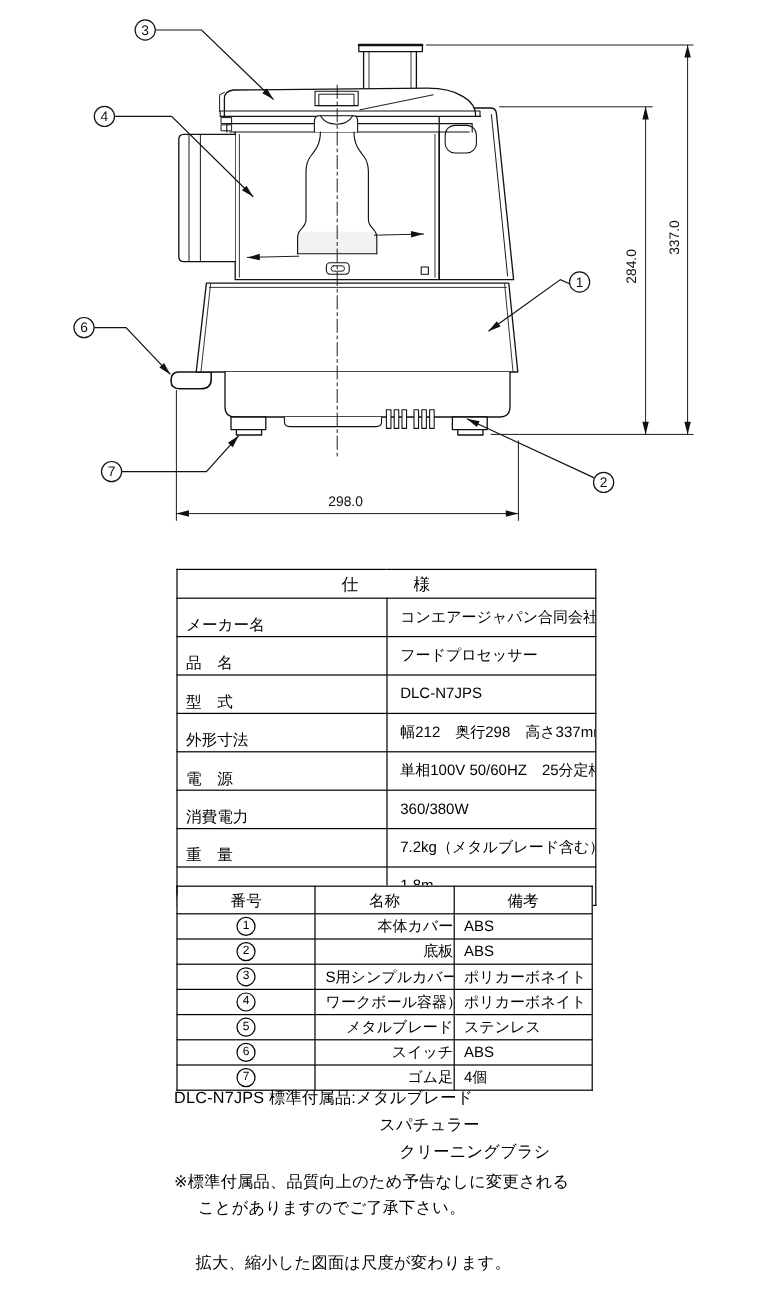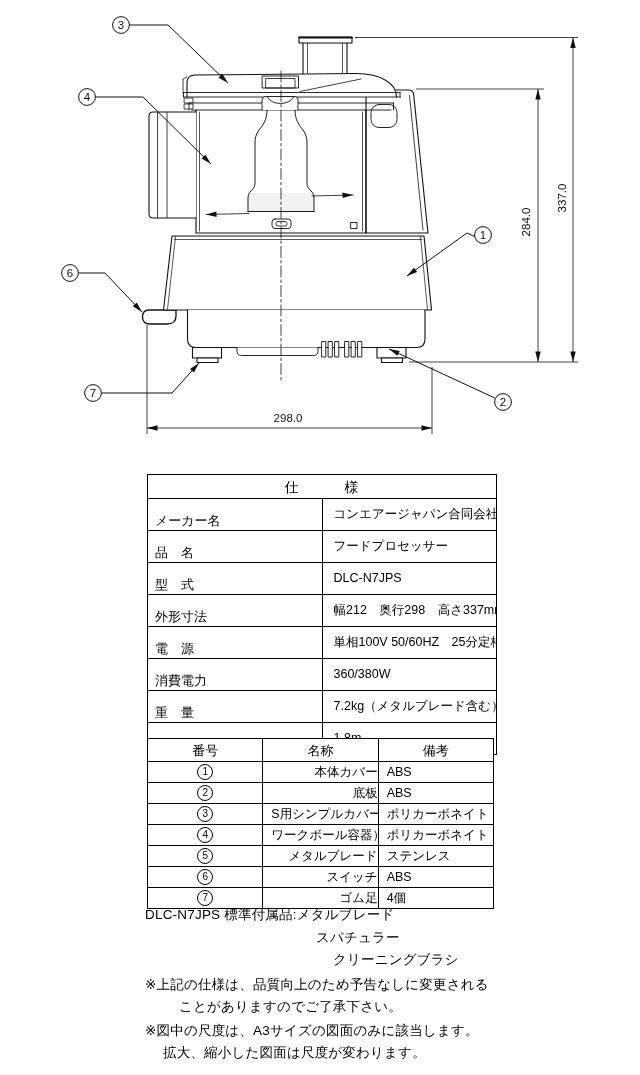--- a/index.html
+++ b/index.html
@@ -240,18 +240,17 @@
           <td class="no"><span class="circ">7</span></td>
           <td class="nm">ゴム足</td>
           <td class="rmk">4個</td>
         </tr>
   </tbody>
     </table>
 
   <div class="txt" style="left:145px;top:906px;">DLC-N7JPS 標準付属品:メタルブレード</div>
   <div class="txt" style="left:316px;top:929px;">スパチュラー</div>
   <div class="txt" style="left:333px;top:951px;">クリーニングブラシ</div>
-  <div class="txt" style="left:145px;top:976px;">※上記の仕様は、品質向上のため予告なしに変更される</div>
-  <div class="txt" style="left:179px;top:998px;">ことがありますのでご了承下さい。</div>
-  <div class="txt" style="left:145px;top:1022px;">※図中の尺度は、A3サイズの図面のみに該当します。</div>
+  <div class="txt" style="left:145px;top:976px;">※標準付属品、品質向上のため予告なしに変更される</div>
+  <div class="txt" style="left:165px;top:998px;">ことがありますのでご了承下さい。</div>
   <div class="txt" style="left:163px;top:1044px;">拡大、縮小した図面は尺度が変わります。</div>
 
 </div>
 
 </body></html>

